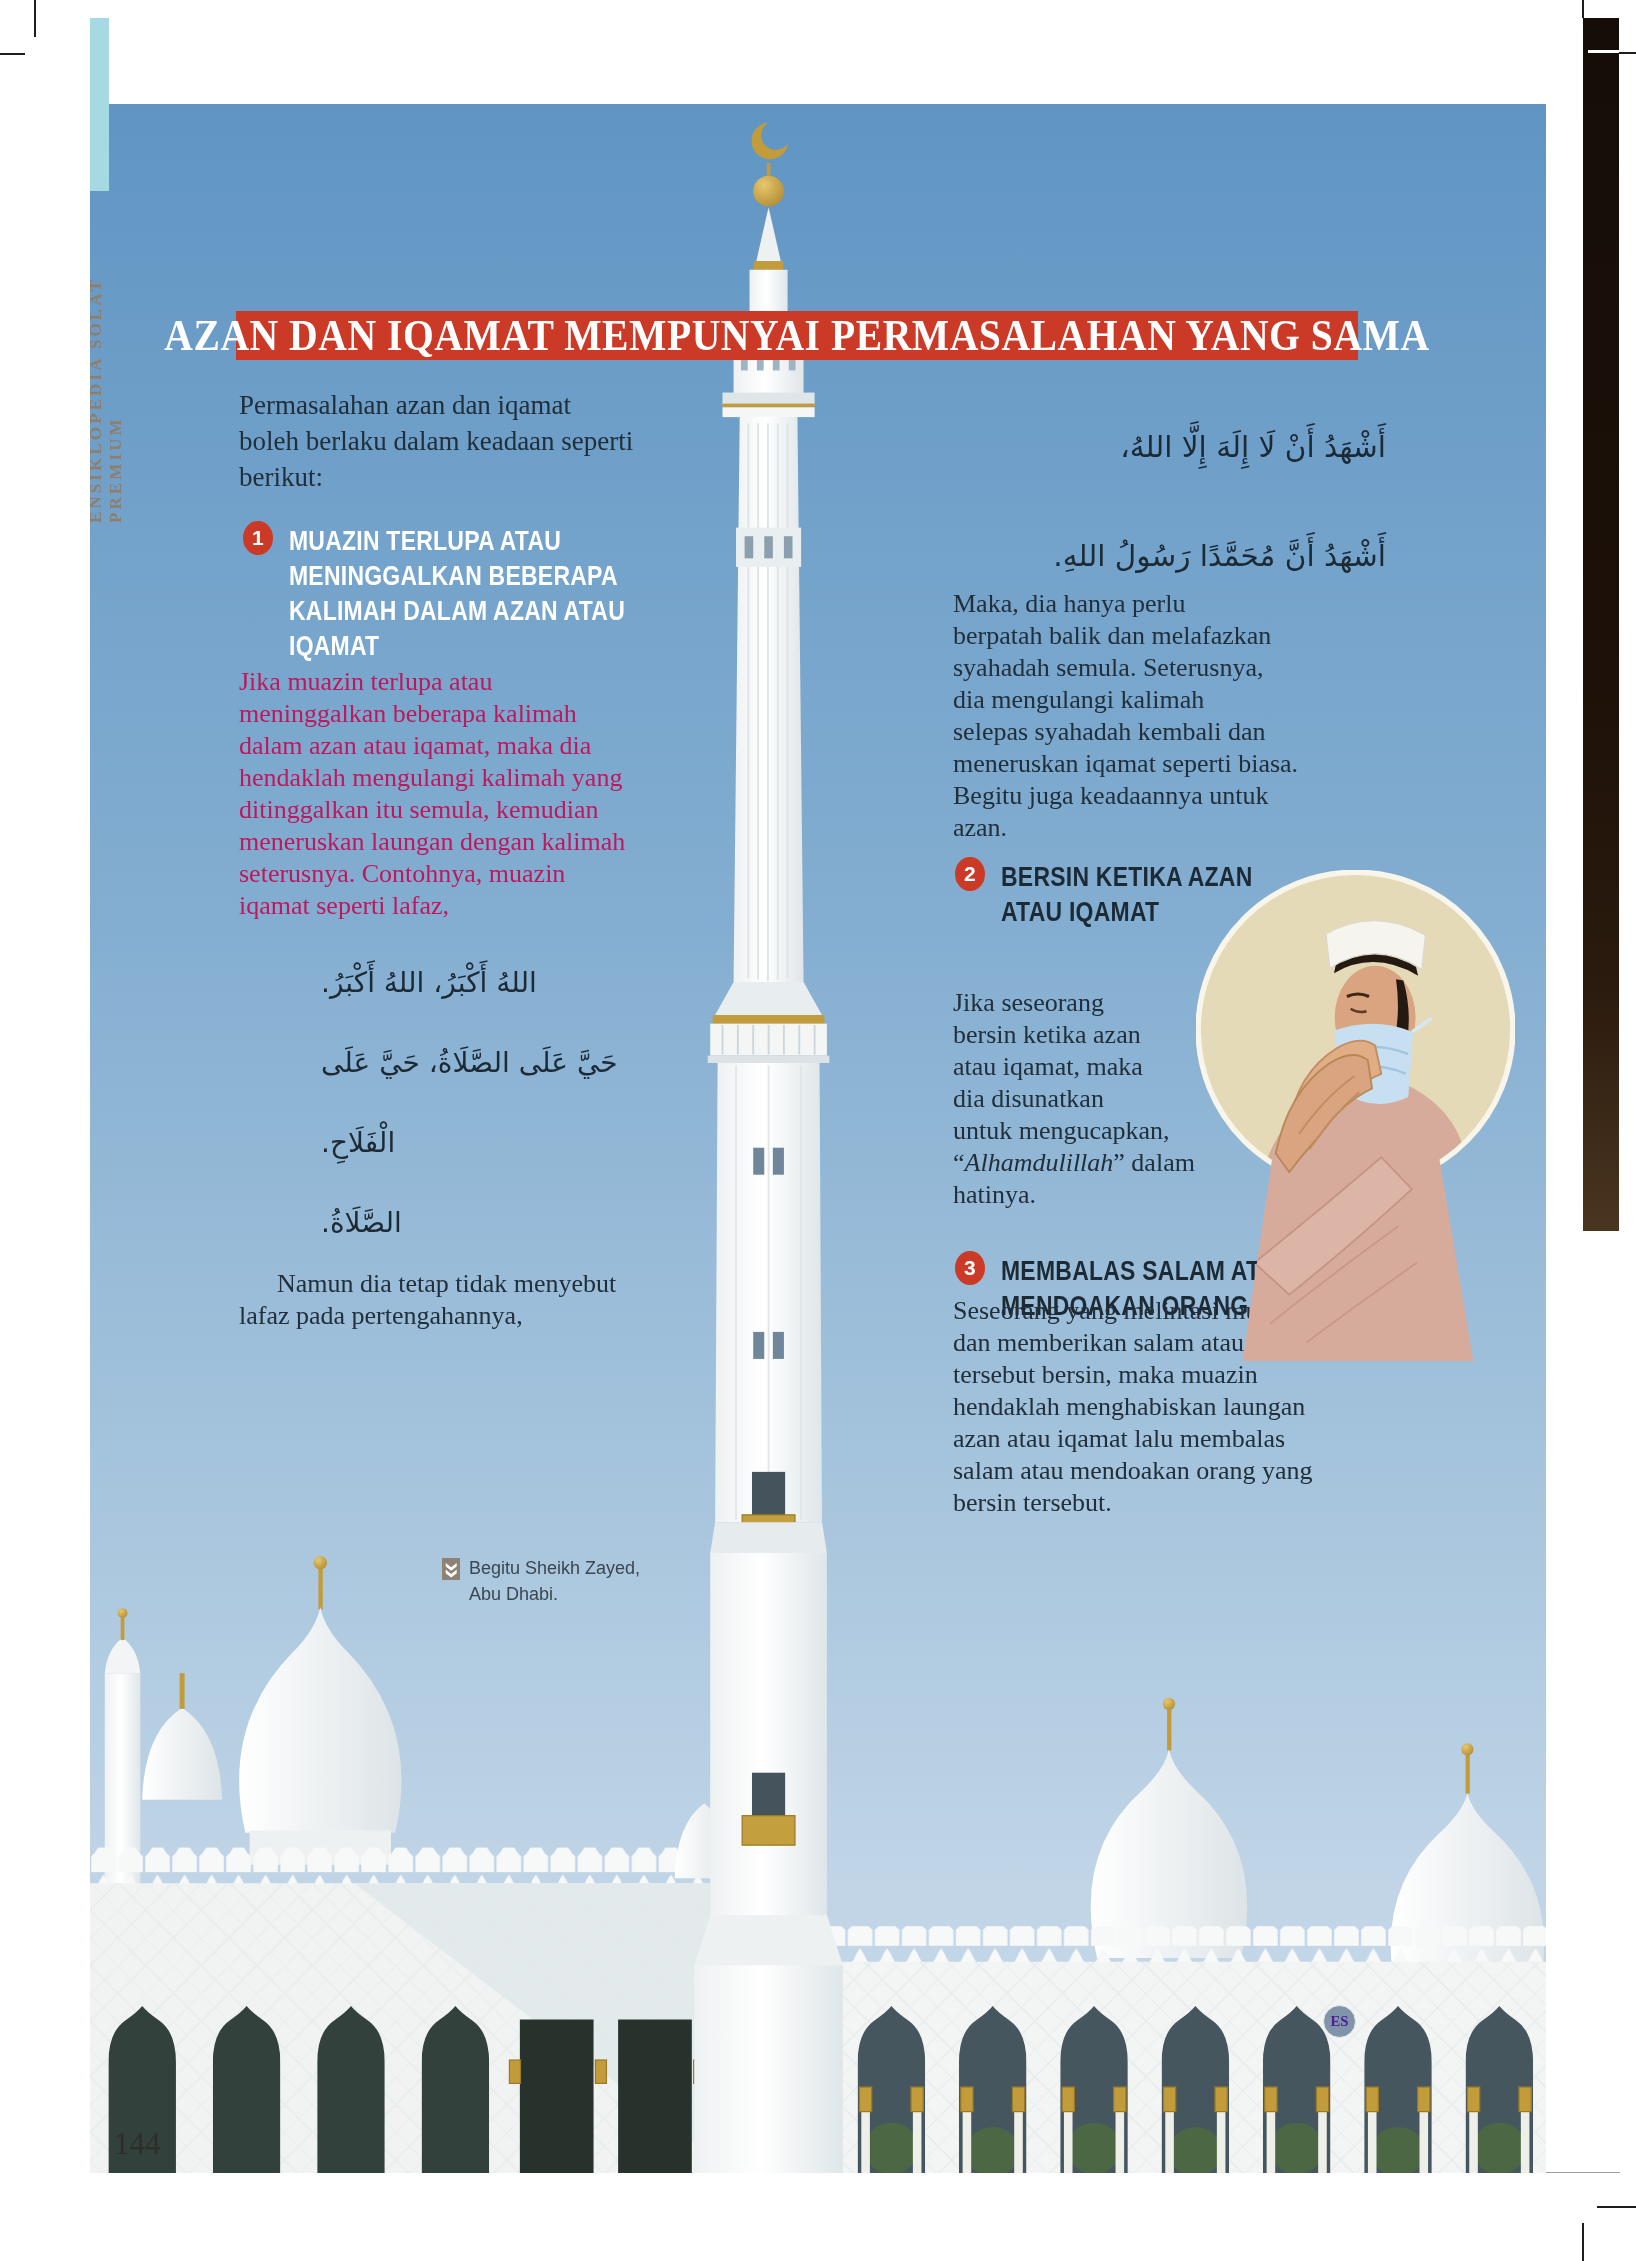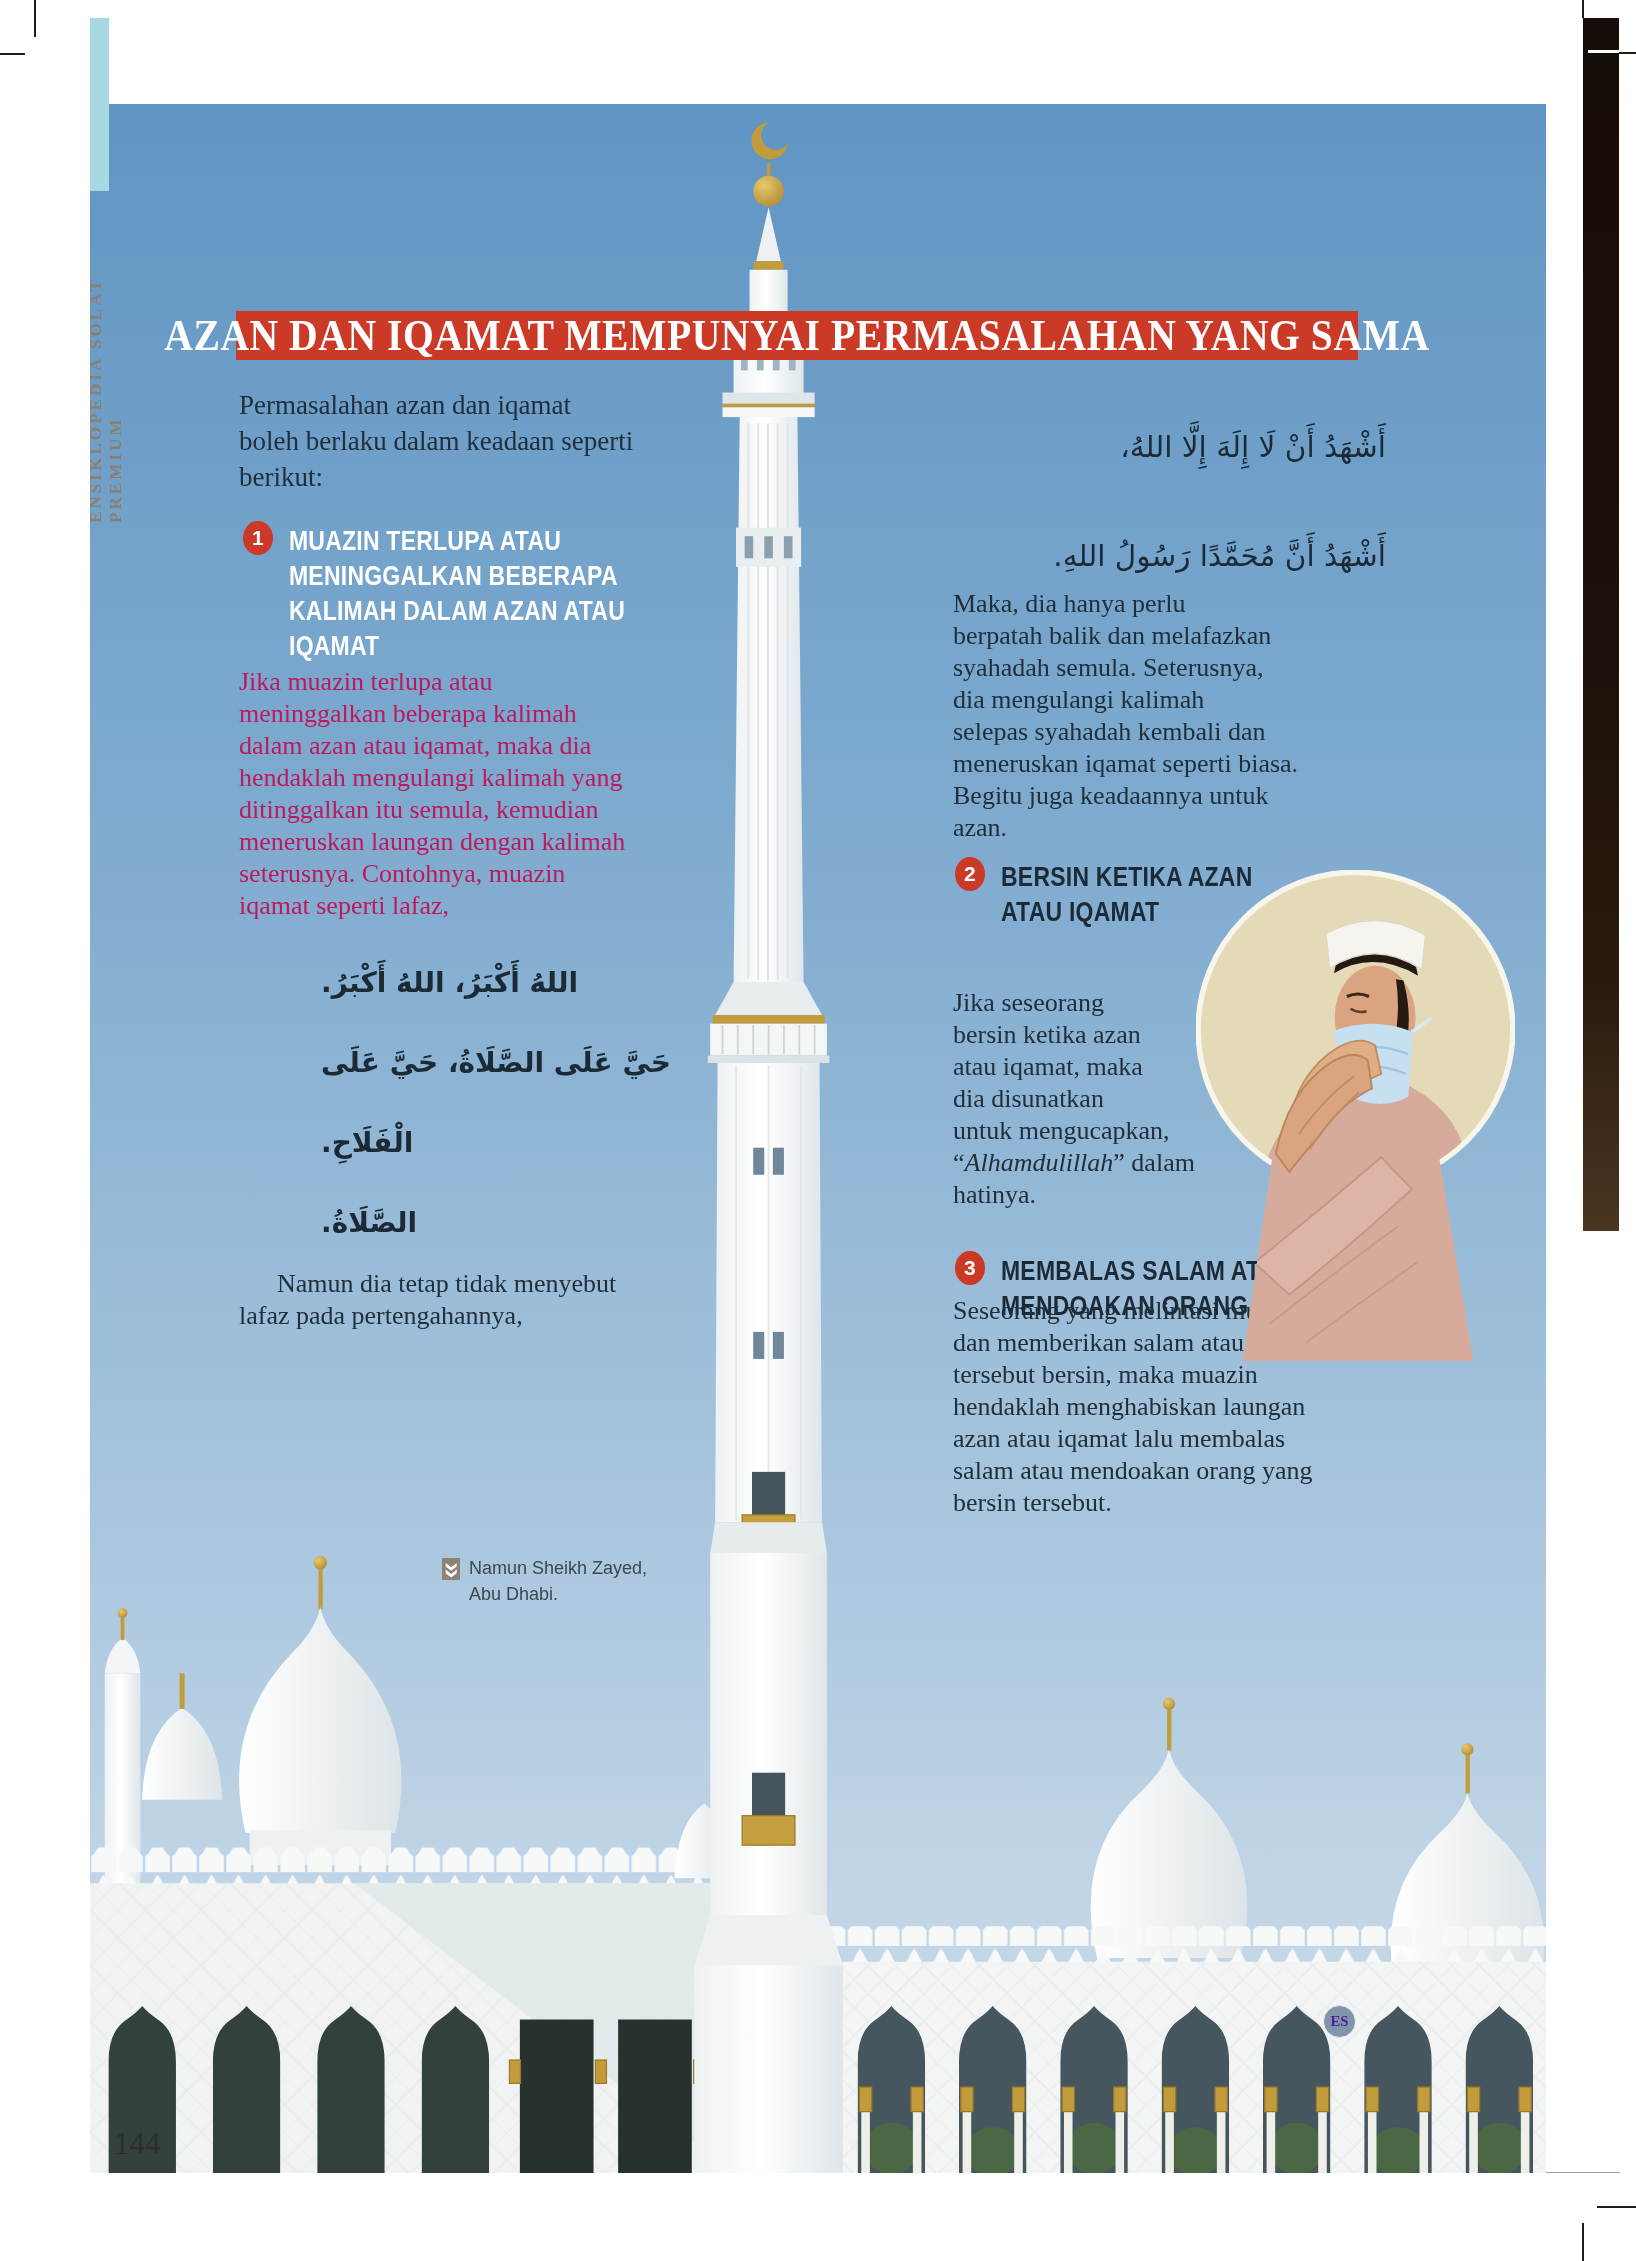--- a/index.html
+++ b/index.html
@@ -32,21 +32,21 @@
   .intro{left:239px;top:387px;width:454px;line-height:36px;font-size:27px;}
   .heading{font-family:"Liberation Sans",sans-serif;font-weight:bold;font-size:28px;
      line-height:35px;transform:scaleX(0.82);transform-origin:left top;}
   .heading .ln{white-space:nowrap;letter-spacing:0.3px;}
   .badge{width:29.5px;height:34px;border-radius:50%;display:flex;align-items:center;
      justify-content:center;color:#fff;font-family:"Liberation Sans",sans-serif;
      font-weight:bold;font-size:21px;}
   #p1-heading{left:289px;top:523px;width:430px;color:#ffffff;}
   #p1-body{left:239px;top:666px;width:454px;}
   #arabic-left{left:321px;top:943px;width:371px;direction:rtl;text-align:left;
-     font-family:"DejaVu Sans",sans-serif;font-size:28px;line-height:80px;font-weight:bold;}
+     font-family:"DejaVu Sans",sans-serif;font-size:28px;line-height:80px;}
   #arabic-left .ln{white-space:nowrap;}
   #left-follow{left:239px;top:1268px;width:454px;}
   #arabic-right{left:949px;top:393px;width:437px;direction:rtl;text-align:right;
      font-family:"DejaVu Sans",sans-serif;font-size:29.5px;line-height:109px;}
   #arabic-right .ln{white-space:nowrap;}
   #right-follow{left:953px;top:556px;width:442px;margin-top:32px;}
   #p2-heading{left:1001px;top:859px;width:368px;}
   #p2-body{left:953px;top:987px;width:282px;}
   #p3-heading{left:1001px;top:1253px;width:405px;}
   #p3-body{left:953px;top:1295px;width:454px;}
@@ -399,21 +399,21 @@
 
   <div class="abs" id="caption" style="color: rgb(59, 71, 80);">
     <div id="caption-icon">
       <svg width="18.4" height="22" viewBox="0 0 30 36">
         <rect x="0" y="0" width="30" height="36" fill="#8d8273"></rect>
         <path d="M6,8 L15,15 L24,8 L24,14 L15,21 L6,14 Z" fill="#ffffff"></path>
         <path d="M6,19 L15,26 L24,19 L24,25 L15,32 L6,25 Z" fill="#ffffff"></path>
       </svg>
     </div>
     <div>
-        <div class="ln">Namun Sheikh Zayed,</div>
+        <div class="ln">Begitu Sheikh Zayed,</div>
         <div class="ln">Abu Dhabi.</div>
       </div>
   </div>
 
   <div class="abs" id="page-number" style="color: rgb(46, 45, 42);">144</div>
   <div class="abs" id="es-badge" style="background: rgb(128, 149, 169);">ES</div>
 
 </div>
 
 

